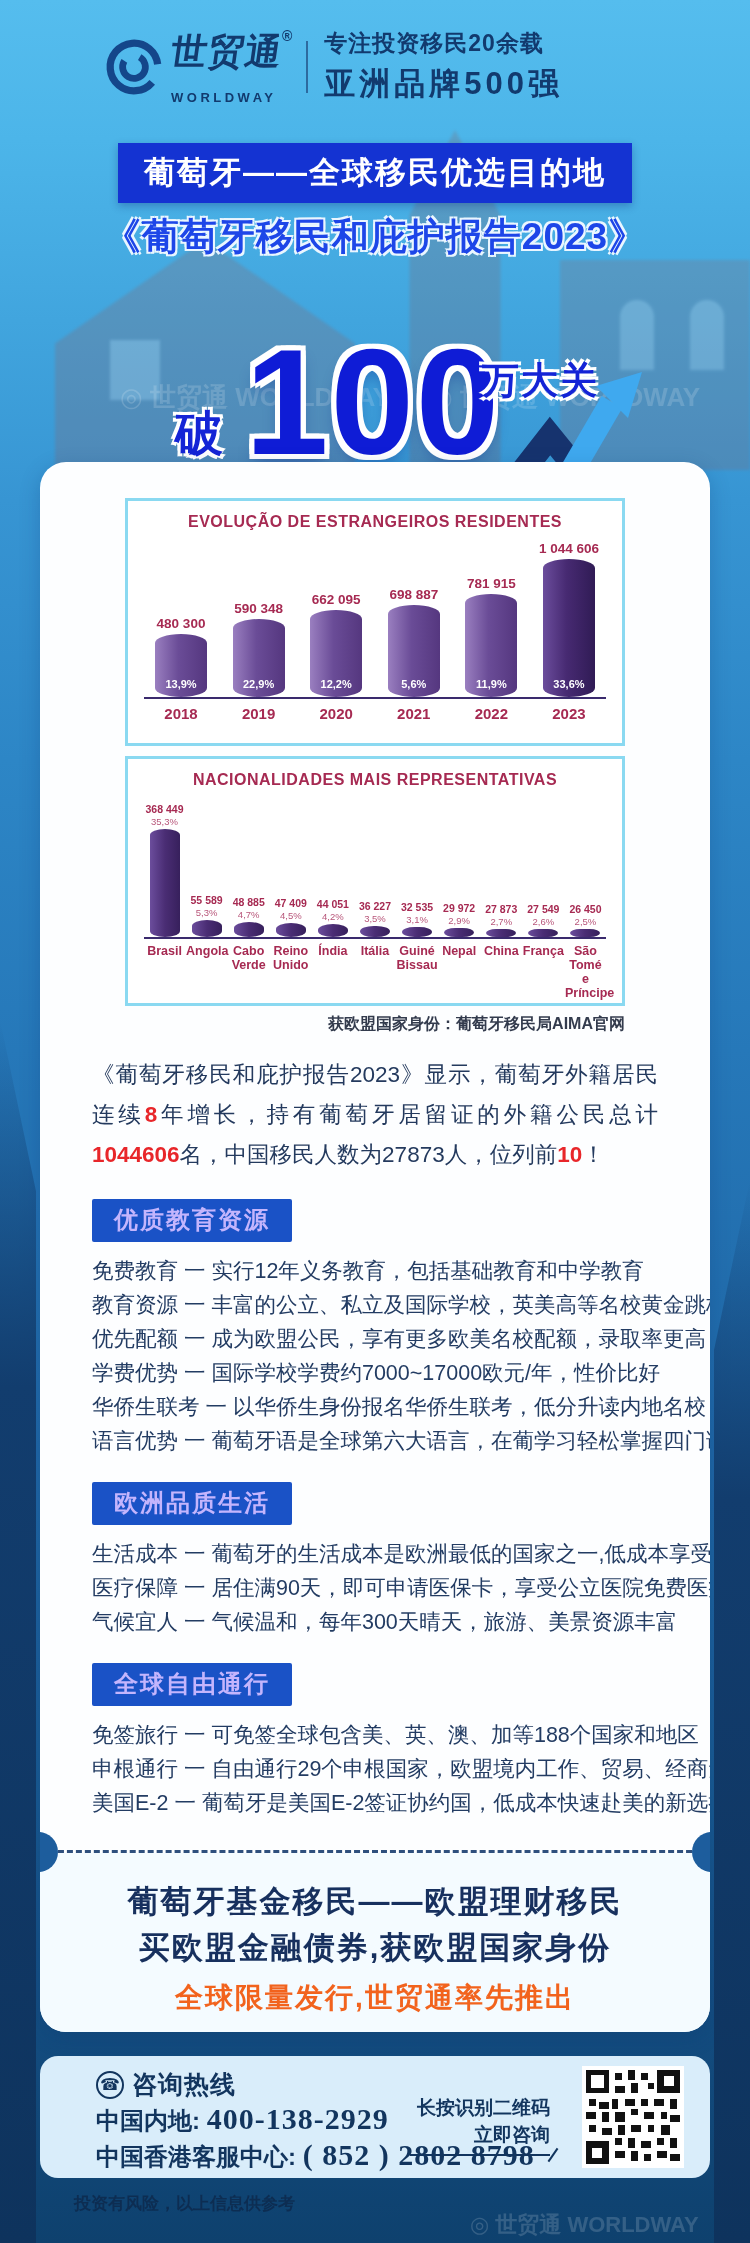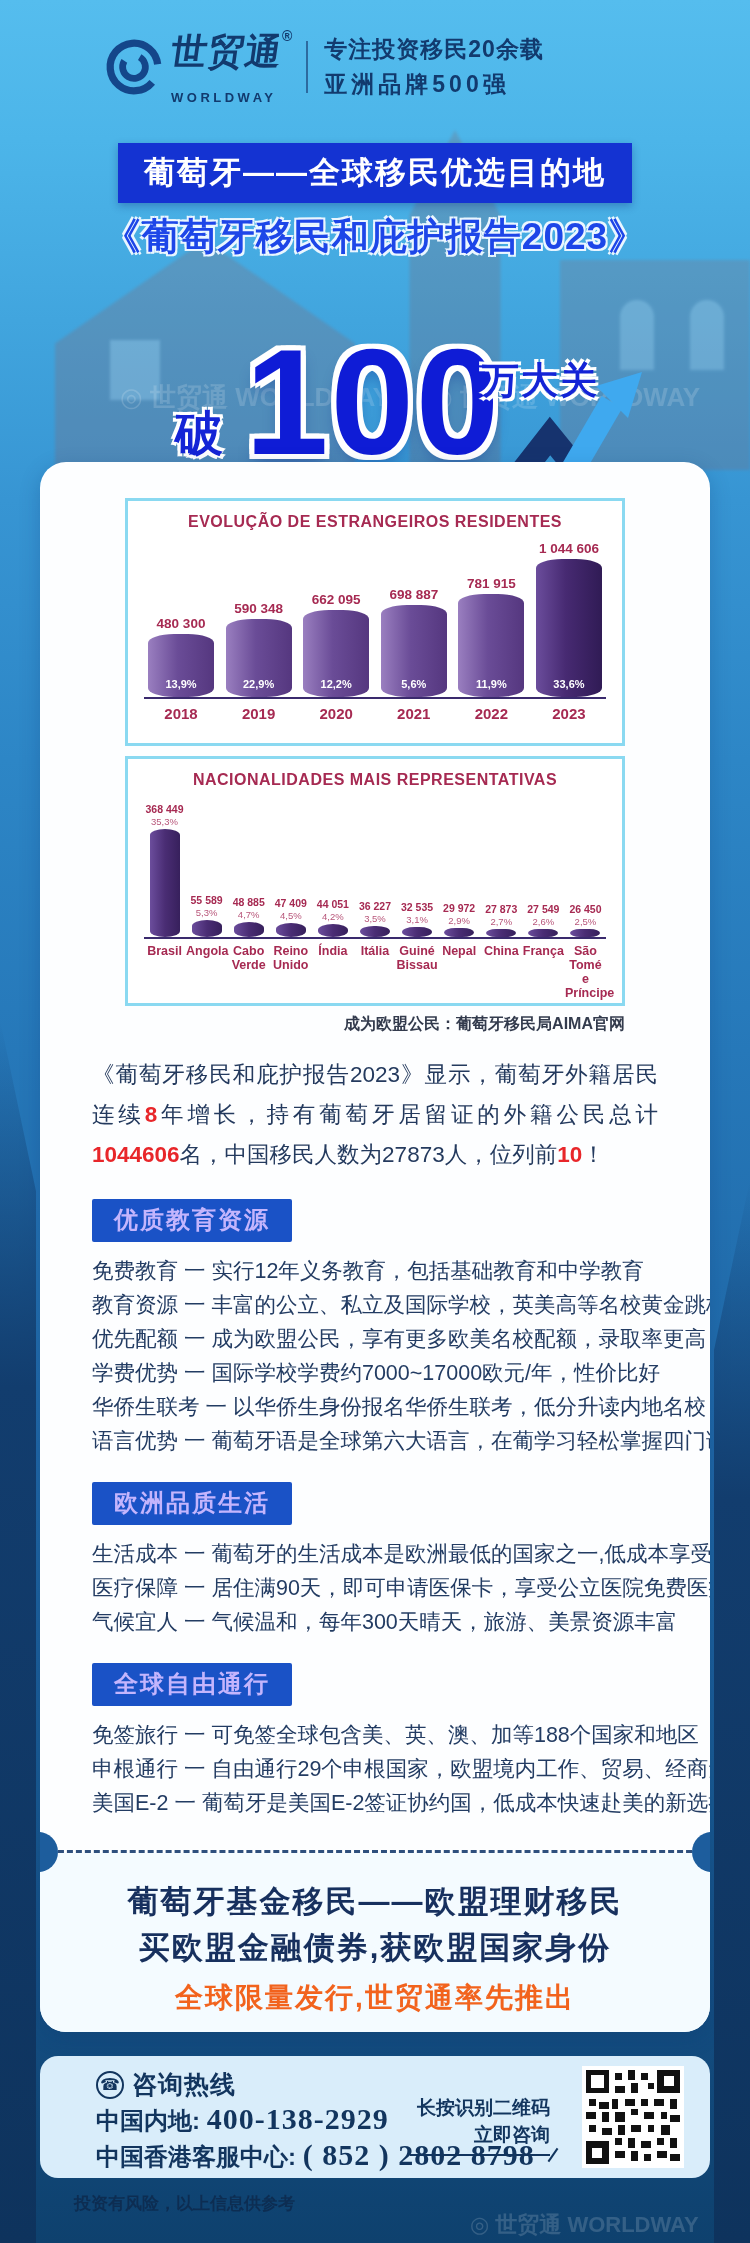--- a/index.html
+++ b/index.html
@@ -23,21 +23,21 @@
   
   .header { position:absolute; left:105px; top:28px; display:flex; align-items:center; }
   .logo-mark { width:58px; height:58px; }
   .logo-text { margin-left:8px; }
   .logo-cn { font-size:36px; font-weight:900; color:#123a6e; transform:skewX(-8deg); display:inline-block; letter-spacing:1px; }
   .logo-reg { font-size:14px; color:#123a6e; vertical-align:top; font-weight:bold; }
   .logo-en { font-size:13px; font-weight:bold; color:#123a6e; letter-spacing:3.5px; margin-top:13px; }
   .header-sep { width:2px; height:52px; background:#1a4076; opacity:.65; margin:0 16px 0 14px; }
   .tagline { color:#123a6e; font-weight:bold; }
   .tagline .t1 { font-size:23px; letter-spacing:1px; }
-  .tagline .t2 { font-size:23px; letter-spacing:4px; margin-top:4px; }
+  .tagline .t2 { font-size:31px; letter-spacing:4px; margin-top:4px; }
 
   
   .banner-pill { position:absolute; left:50%; transform:translateX(-50%); top:143px; background:#1433d2; color:#fff;
     font-size:31px; font-weight:900; padding:9px 26px; border-radius:0; letter-spacing:2px; white-space:nowrap;
     box-shadow:0 3px 8px rgba(10,30,110,.3); }
   .report-title { position:absolute; width:100%; top:212px; text-align:center; font-size:37px; font-weight:900; color:#1d46e8;
     text-shadow:-2px -2px 0 #eaf6ff,2px -2px 0 #eaf6ff,-2px 2px 0 #eaf6ff,2px 2px 0 #eaf6ff; letter-spacing:1px; }
   .headline { position:absolute; width:100%; top:252px; text-align:center; font-size:74px; font-weight:900; color:#1c33d6; letter-spacing:3px;
     text-shadow:-4px -4px 0 #fff,4px -4px 0 #fff,-4px 4px 0 #fff,4px 4px 0 #fff,0 -4px 0 #fff,0 4px 0 #fff,-4px 0 0 #fff,4px 0 0 #fff,0 10px 14px rgba(12,40,140,.35); }
   .big-row { position:absolute; left:0; top:330px; width:100%; height:135px; }
@@ -52,21 +52,21 @@
   
   .card { position:absolute; left:40px; top:462px; width:670px; height:1570px; background:#fdfeff; border-radius:26px;
     box-shadow:0 6px 20px rgba(10,50,110,.25); overflow:hidden; }
   .chart-box { width:500px; margin:0 auto; border:3px solid #8ad9f1; background:#fff; padding:12px 14px 6px; }
   .chart-box.first { margin-top:36px; height:248px; }
   .chart-box.second { margin-top:10px; height:250px; }
   .chart-title { text-align:center; color:#a62a52; font-weight:bold; font-size:16px; font-variant:small-caps; letter-spacing:.5px; }
   .c1-bars { display:flex; justify-content:space-between; align-items:flex-end; height:166px; padding:0 6px; }
   .c1-col { width:66px; display:flex; flex-direction:column; align-items:center; justify-content:flex-end; }
   .c1-val { font-size:13.5px; font-weight:bold; color:#a62a52; margin-bottom:3px; white-space:nowrap; }
-  .c1-bar { position:relative; width:66px; border-radius:26px/9px;
+  .c1-bar { position:relative; width:52px; border-radius:26px/9px;
     background:linear-gradient(90deg,#9a7fc0 0%,#6a4c97 45%,#55377f 100%); }
   .c1-bar.last { background:linear-gradient(90deg,#6b4d9c 0%,#472a72 45%,#301b55 100%); }
   .c1-pct { position:absolute; bottom:7px; left:0; right:0; text-align:center; color:#fff; font-size:11px; font-weight:bold; }
   .c1-axis { border-top:2.5px solid #3a2a6d; margin:0 2px; }
   .c1-years { display:flex; justify-content:space-between; padding:6px 6px 0; }
   .c1-year { width:66px; text-align:center; color:#a62a52; font-weight:bold; font-size:15px; }
 
   .c2-bars { display:flex; justify-content:space-between; align-items:flex-end; height:148px; padding:0 2px; }
   .c2-col { width:41px; display:flex; flex-direction:column; align-items:center; justify-content:flex-end; }
   .c2-val { font-size:10.5px; font-weight:bold; color:#a62a52; white-space:nowrap; }
@@ -288,21 +288,21 @@
         <span class="c2-name">Índia</span>
         <span class="c2-name">Itália</span>
         <span class="c2-name">Guiné Bissau</span>
         <span class="c2-name">Nepal</span>
         <span class="c2-name">China</span>
         <span class="c2-name">França</span>
         <span class="c2-name">São Tomé e Príncipe</span>
       </div>
     </div>
 
-    <div class="source-note">成为欧盟公民：葡萄牙移民局AIMA官网</div>
+    <div class="source-note">获欧盟国家身份：葡萄牙移民局AIMA官网</div>
 
     <p class="summary"><span>《葡萄牙移民和庇护报告2023》显示，葡萄牙外籍居民连续</span><span class="hl-red">8</span><span>年增长，持有葡萄牙居留证的外籍公民总计</span><span class="hl-red">1044606</span><span>名，中国移民人数为27873人，位列前</span><span class="hl-red">10</span><span>！</span></p>
 
     
     <div class="badge">优质教育资源</div>
     <div class="sec-list">
       <div class="sec-item">免费教育 一 实行12年义务教育，包括基础教育和中学教育</div>
       <div class="sec-item">教育资源 一 丰富的公立、私立及国际学校，英美高等名校黄金跳板</div>
       <div class="sec-item">优先配额 一 成为欧盟公民，享有更多欧美名校配额，录取率更高</div>
       <div class="sec-item">学费优势 一 国际学校学费约7000~17000欧元/年，性价比好</div>

